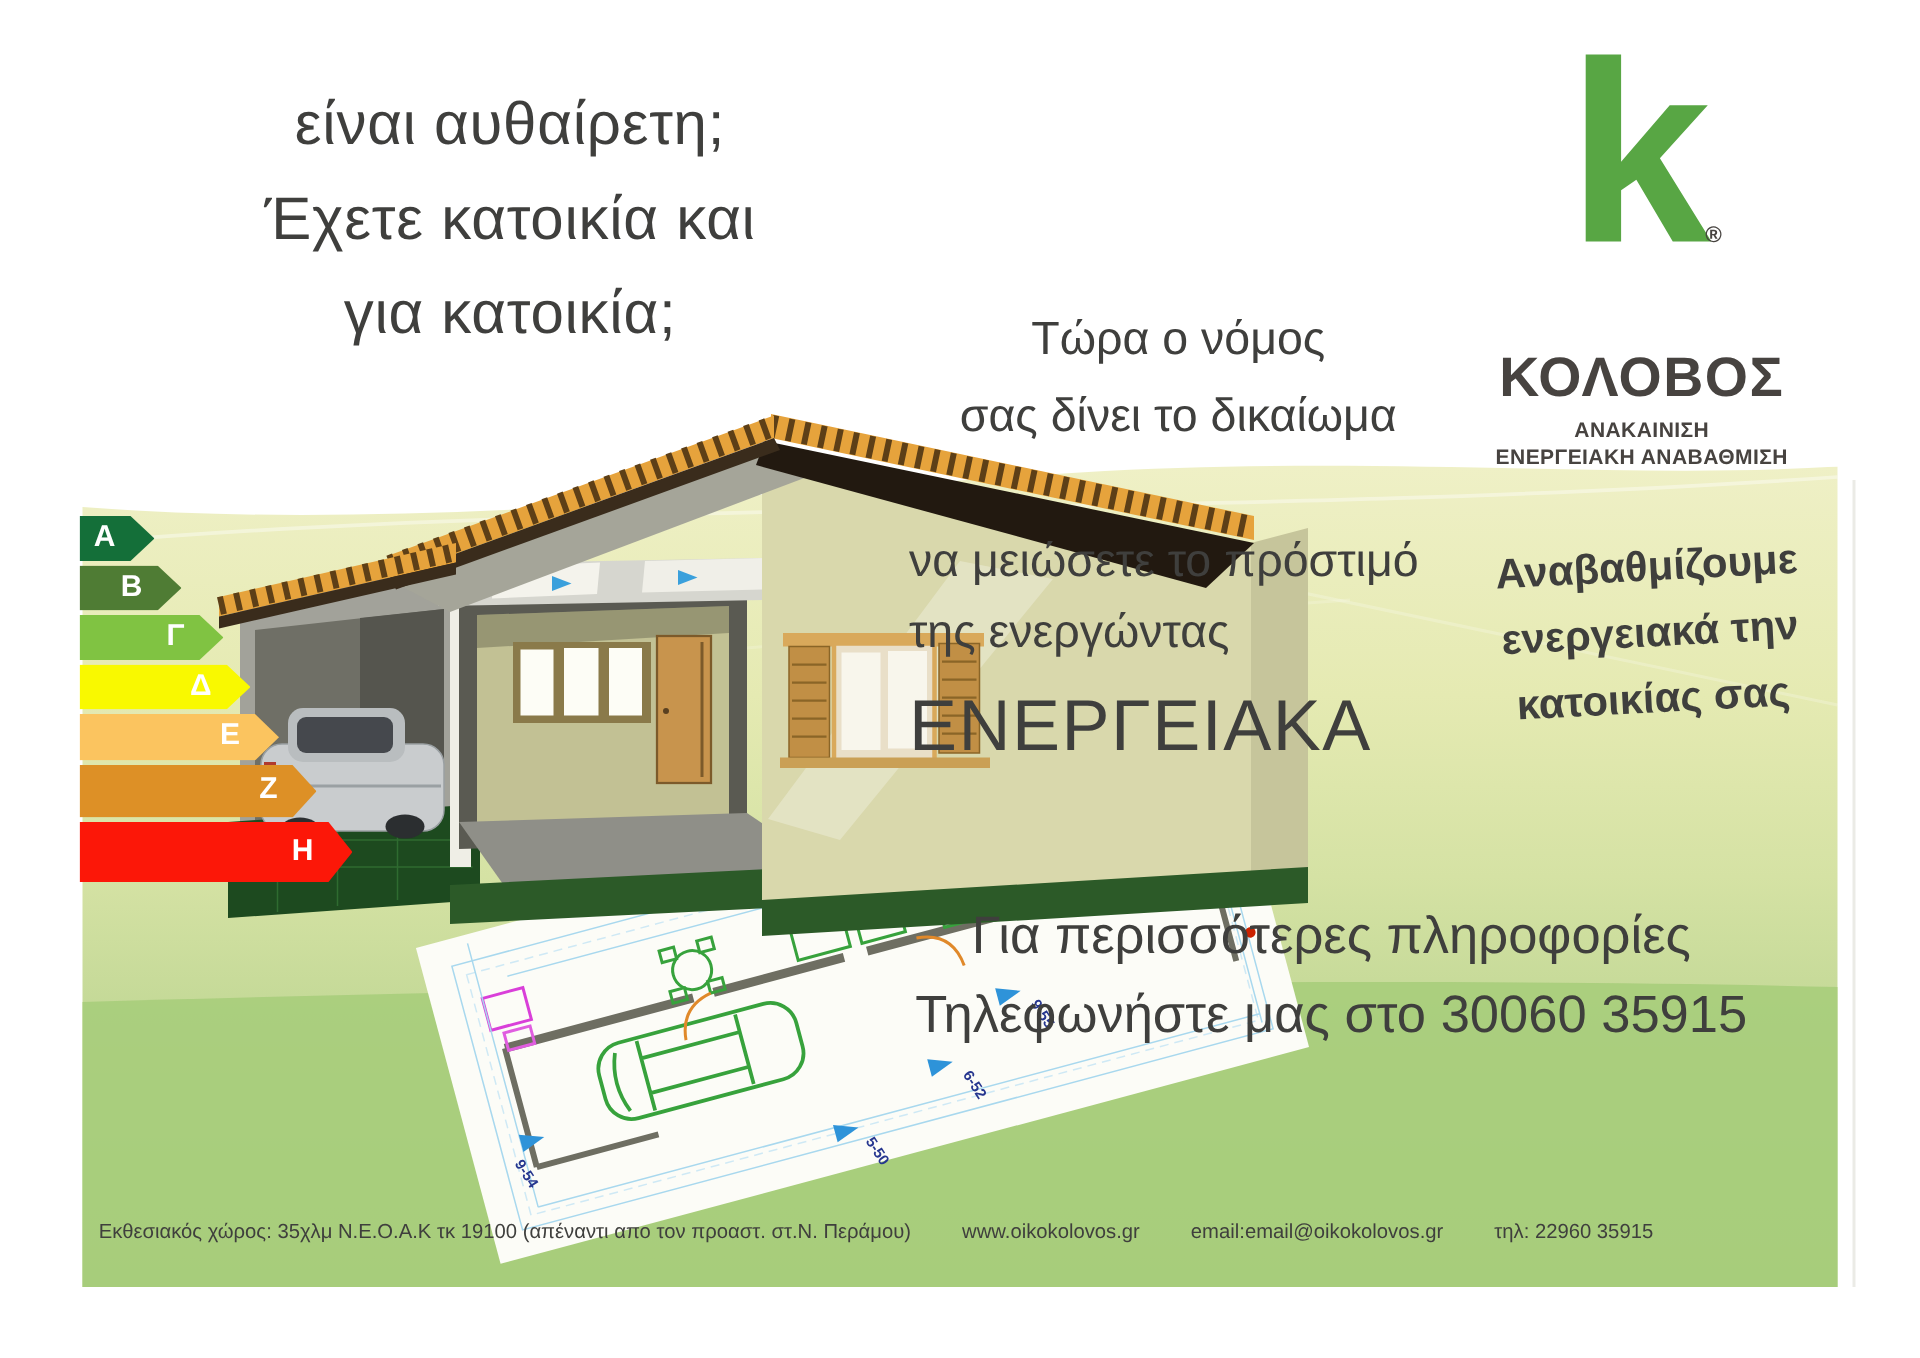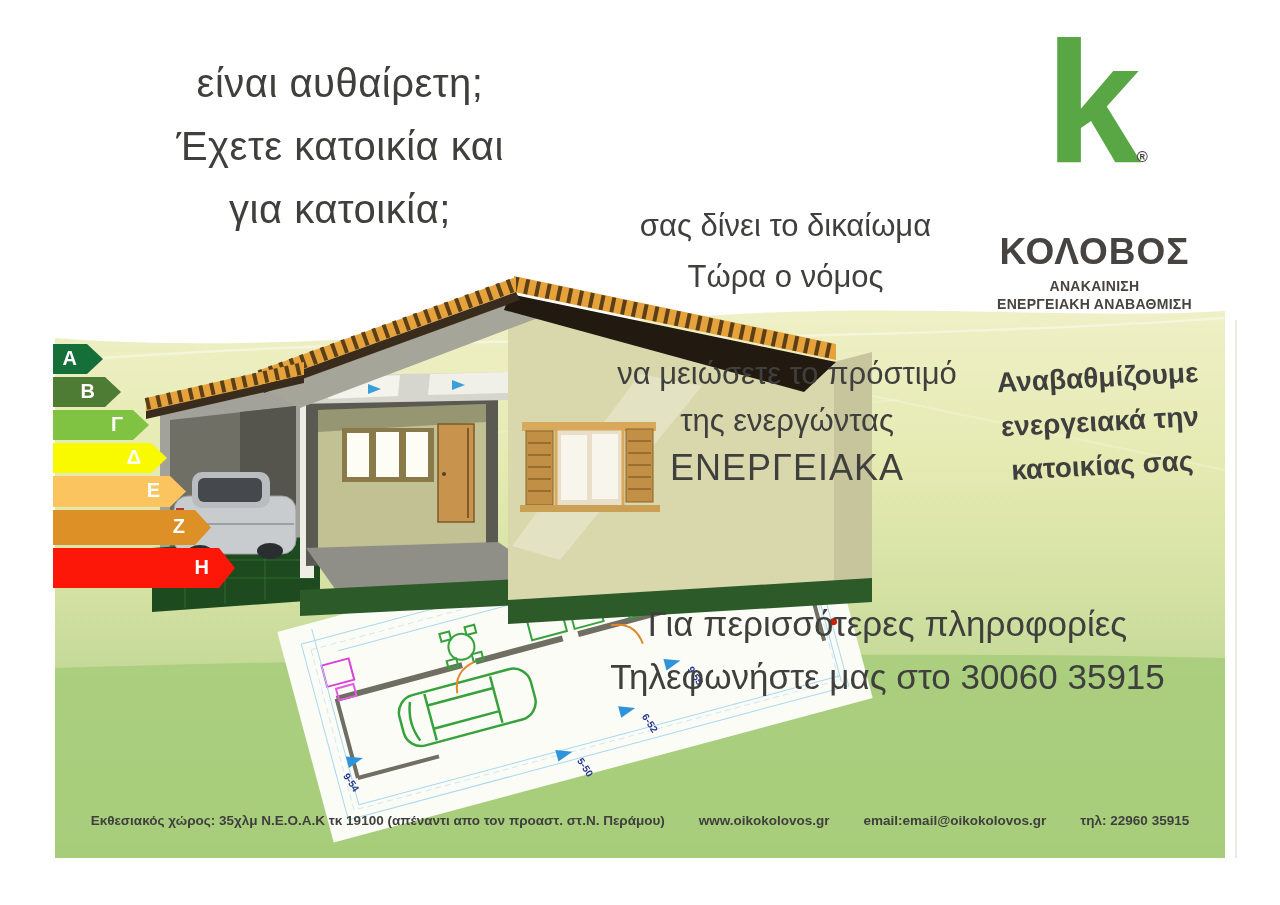--- a/index.html
+++ b/index.html
@@ -8,29 +8,29 @@
     background:#ffffff;font-family:"Liberation Sans",sans-serif;color:#3f3f3d;
   }
   .abs{position:absolute;}
   svg{display:block;}
 
   
   .headline{left:115px;top:52px;width:450px;text-align:center;
     font-size:40px;line-height:63px;letter-spacing:.5px;z-index:6;}
   .law-intro{left:628px;top:200px;width:315px;text-align:center;
     font-size:31px;line-height:51px;z-index:6;}
-  .benefit{left:606px;top:350px;width:362px;text-align:center;
+  .benefit{left:606px;top:350px;width:362px;
     font-size:31px;line-height:47px;z-index:6;}
-  .benefit .emphasis{font-size:36px;letter-spacing:1px;margin-top:0;}
+  .benefit .emphasis{font-size:48px;letter-spacing:1px;margin-top:17px;}
   .upgrade{left:972px;top:356px;width:256px;text-align:center;font-weight:bold;
     font-size:28px;line-height:44px;transform:rotate(-3deg);z-index:6;}
   .contact{left:595px;top:597px;width:585px;text-align:center;
     font-size:35px;line-height:53px;z-index:6;}
-  .footer-bar{left:55px;top:813px;width:1170px;display:flex;justify-content:center;
-    gap:34px;font-size:13.5px;font-weight:bold;white-space:nowrap;z-index:6;}
+  .footer-bar{left:55px;top:813px;width:1058px;display:flex;justify-content:center;
+    gap:34px;font-size:13.5px;font-weight:normal;white-space:nowrap;z-index:6;}
 
   
   .logo-card{left:963px;top:14px;width:263px;height:297px;background:#ffffff;
     text-align:center;z-index:6;}
   .logo-k{display:block;font-size:172px;line-height:148px;font-weight:bold;
     margin-top:14px;letter-spacing:-4px;}
   .logo-reg{font-size:15px;vertical-align:baseline;color:#474340;font-weight:bold;}
   .logo-company{font-size:37px;font-weight:800;color:#474340;letter-spacing:1px;margin-top:0;}
   .logo-tagline{font-size:14px;font-weight:bold;color:#474340;line-height:18px;margin-top:4px;letter-spacing:.3px;}
 
@@ -233,22 +233,22 @@
     </div>
   </div>
 
 <div class="abs headline">
   <div>είναι αυθαίρετη;</div>
   <div>Έχετε κατοικία και</div>
   <div>για κατοικία;</div>
 </div>
 
 <div class="abs law-intro">
+  <div>Τώρα ο νόμος</div>
   <div>σας δίνει το δικαίωμα</div>
-  <div>Τώρα ο νόμος</div>
 </div>
 
 <div class="abs benefit">
   <div>να μειώσετε το πρόστιμό</div>
   <div>της ενεργώντας</div>
   <div class="emphasis">ΕΝΕΡΓΕΙΑΚΑ</div>
 </div>
 
 <div class="abs upgrade">
   <div>Αναβαθμίζουμε</div>

